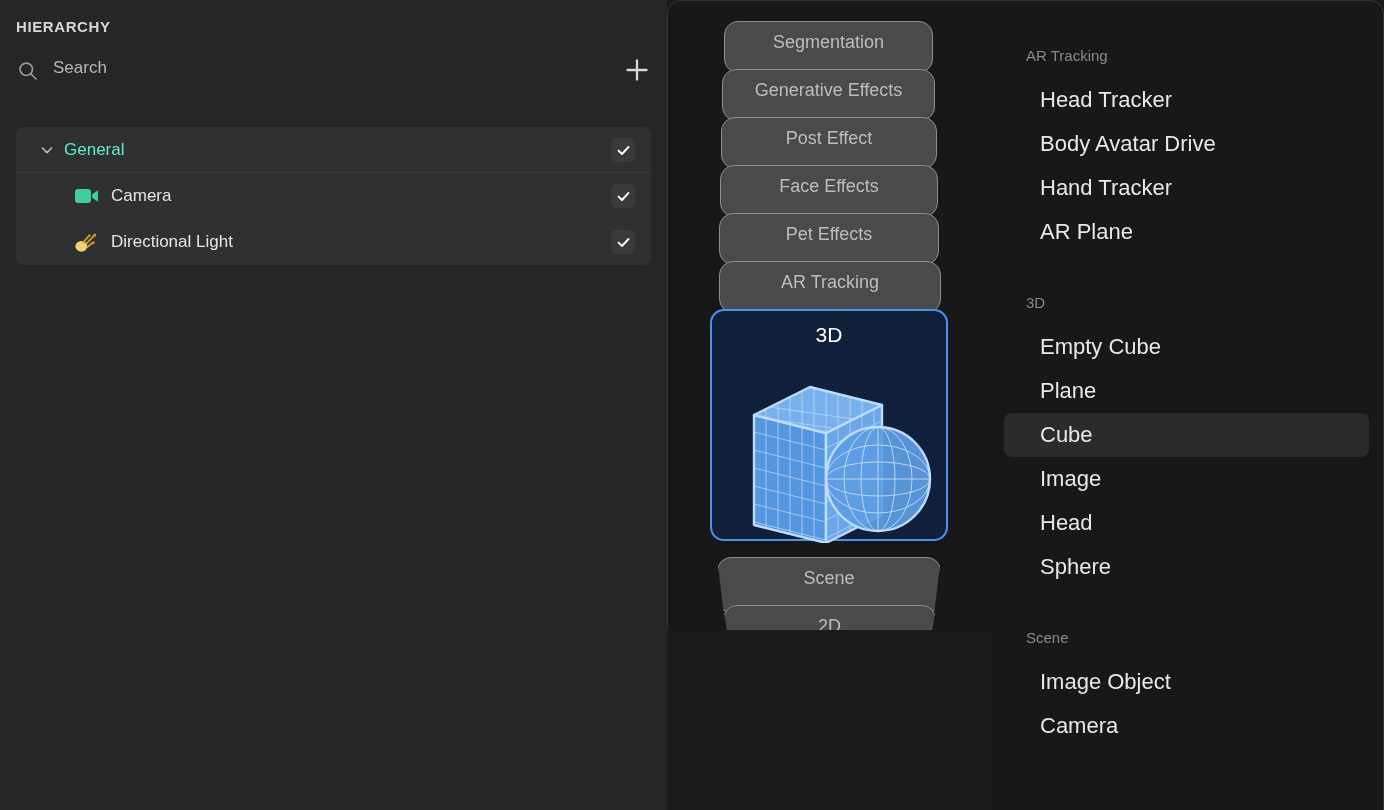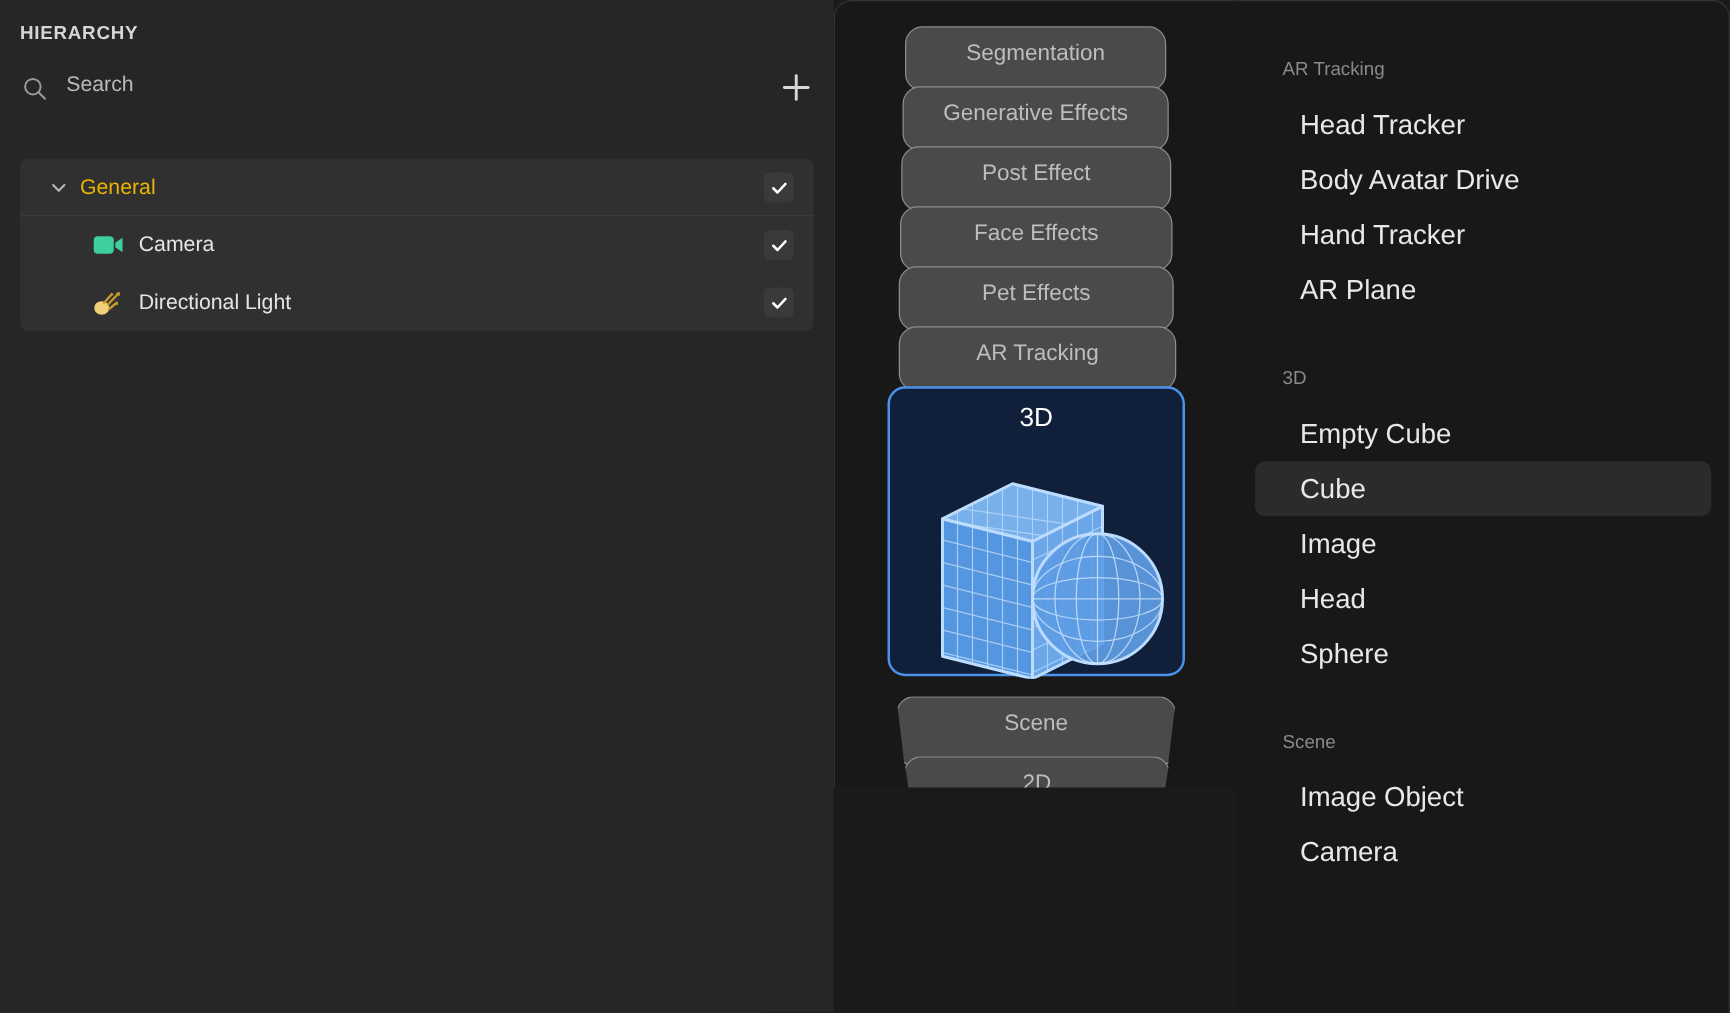--- a/index.html
+++ b/index.html
@@ -44,21 +44,21 @@
   }
   .tree-row {
     position: relative;
     height: 46px;
     display: flex; align-items: center;
   }
   .tree-row.group { border-bottom: 1px solid #3a3a3a; }
   .chevron { position: absolute; left: 24px; top: 16px; width: 14px; height: 14px; }
   .group-label {
     position: absolute; left: 48px;
-    font-size: 17px; color: #eab308;
+    font-size: 17px; color: #5eead4;
   }
   .child-icon { position: absolute; left: 58px; top: 11px; width: 26px; height: 24px; }
   .child-label { position: absolute; left: 95px; font-size: 17px; color: #e4e4e4; }
   .check-box {
     position: absolute; right: 16px; top: 11px;
     width: 24px; height: 24px; border-radius: 5px;
     background: #3a3a3a;
     display: flex; align-items: center; justify-content: center;
     cursor: pointer;
   }
@@ -342,20 +342,21 @@
     <div class="list">
 
       <div class="sec-head" style="margin-top:46px; margin-bottom:14px;">AR Tracking</div>
       <div class="list-item">Head Tracker</div>
       <div class="list-item">Body Avatar Drive</div>
       <div class="list-item">Hand Tracker</div>
       <div class="list-item">AR Plane</div>
 
       <div class="sec-head" style="margin-top:40px; margin-bottom:14px;">3D</div>
       <div class="list-item">Empty Cube</div>
+      <div class="list-item">Plane</div>
       <div class="list-item active">Cube</div>
       <div class="list-item">Image</div>
       <div class="list-item">Head</div>
       <div class="list-item">Sphere</div>
 
       <div class="sec-head" style="margin-top:40px; margin-bottom:14px;">Scene</div>
       <div class="list-item">Image Object</div>
       <div class="list-item">Camera</div>
 
     </div>

